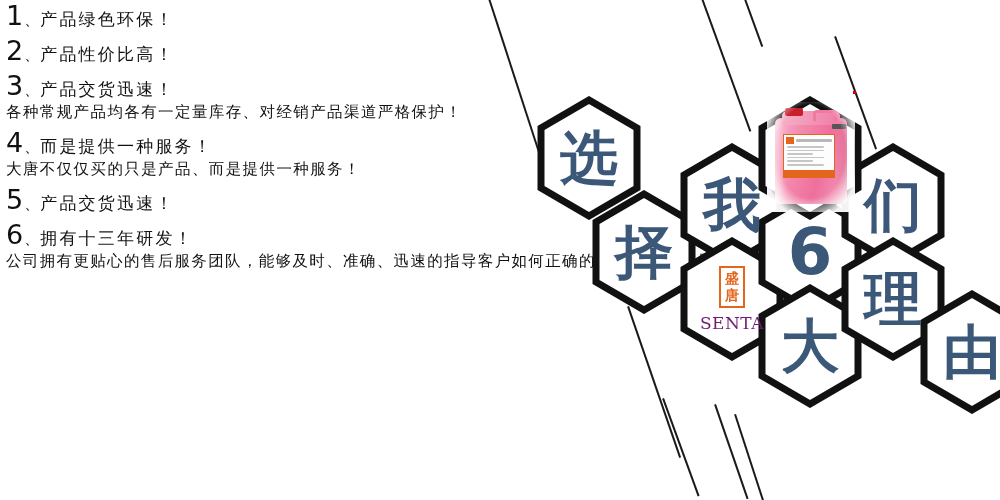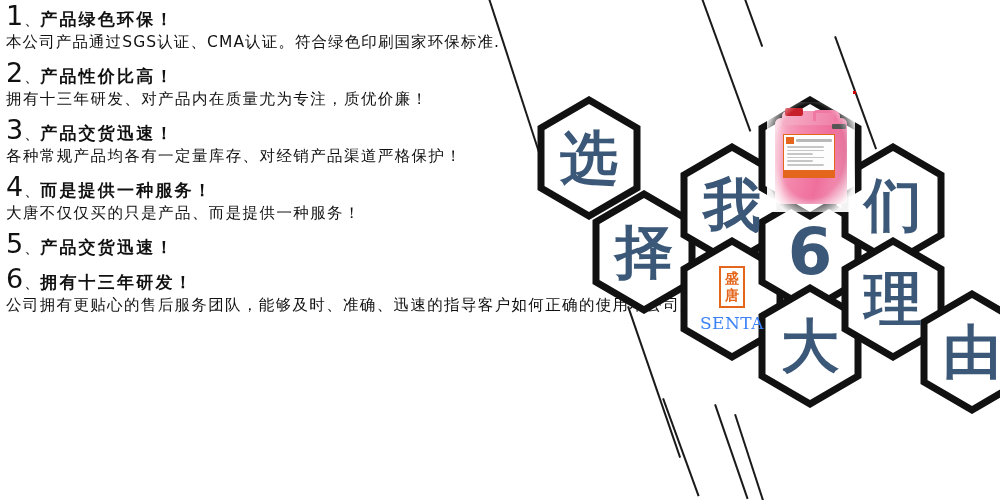--- a/index.html
+++ b/index.html
@@ -34,21 +34,21 @@
     font-size:27px;
     line-height:1.05;
     font-weight:400;
     letter-spacing:0px;
     font-family:"DejaVu Sans","Liberation Sans",sans-serif;
   }
   .reason-dun{font-size:15px;margin:0 1px 0 1px;}
   .reason-title{
     font-size:17px;
     letter-spacing:2.2px;
-    font-weight:700;
+    font-weight:400;
     color:#111;
   }
   .reason-body{
     font-size:15.5px;
     letter-spacing:1.4px;
     color:#111;
     margin-top:1px;
     white-space:nowrap;
     line-height:1.35;
   }
@@ -97,21 +97,21 @@
     font-size:14px;
     line-height:17px;
     font-weight:700;
     font-family:"DejaVu Sans","Liberation Sans",sans-serif;
   }
   .logo-en{
     margin-top:5px;
     font-family:"DejaVu Serif","Liberation Serif",serif;
     font-size:17px;
     letter-spacing:0.5px;
-    color:#3b82f6;
+    color:#701a75;
     font-weight:400;
   }
 
   
   .prod-hex{z-index:4;}
   .prod{
     position:absolute;left:18px;top:12px;width:76px;height:98px;z-index:3;
   }
   .prod-body{
     position:absolute;left:2px;top:10px;width:72px;height:86px;
@@ -179,29 +179,27 @@
       <div class="diag" style="left: 736px; top: 414px; width: 92px; height: 1.6px; transform: rotate(72deg);"></div>
     </div>
 
   <div class="reasons" id="reasons">
       <div class="reason r1">
         <div class="reason-head">
           <span class="reason-num">1</span>
           <span class="reason-dun">、</span>
           <span class="reason-title">产品绿色环保！</span>
         </div>
-        <div class="reason-body">本公司产品通过SGS认证、CMA认证。符合绿色印刷国家环保标准.</div>
       </div>
       <div class="reason r2">
         <div class="reason-head">
           <span class="reason-num">2</span>
           <span class="reason-dun">、</span>
           <span class="reason-title">产品性价比高！</span>
         </div>
-        <div class="reason-body">拥有十三年研发、对产品内在质量尤为专注，质优价廉！</div>
       </div>
       <div class="reason r3">
         <div class="reason-head">
           <span class="reason-num">3</span>
           <span class="reason-dun">、</span>
           <span class="reason-title">产品交货迅速！</span>
         </div>
         <div class="reason-body">各种常规产品均各有一定量库存、对经销产品渠道严格保护！</div>
       </div>
       <div class="reason r4">

